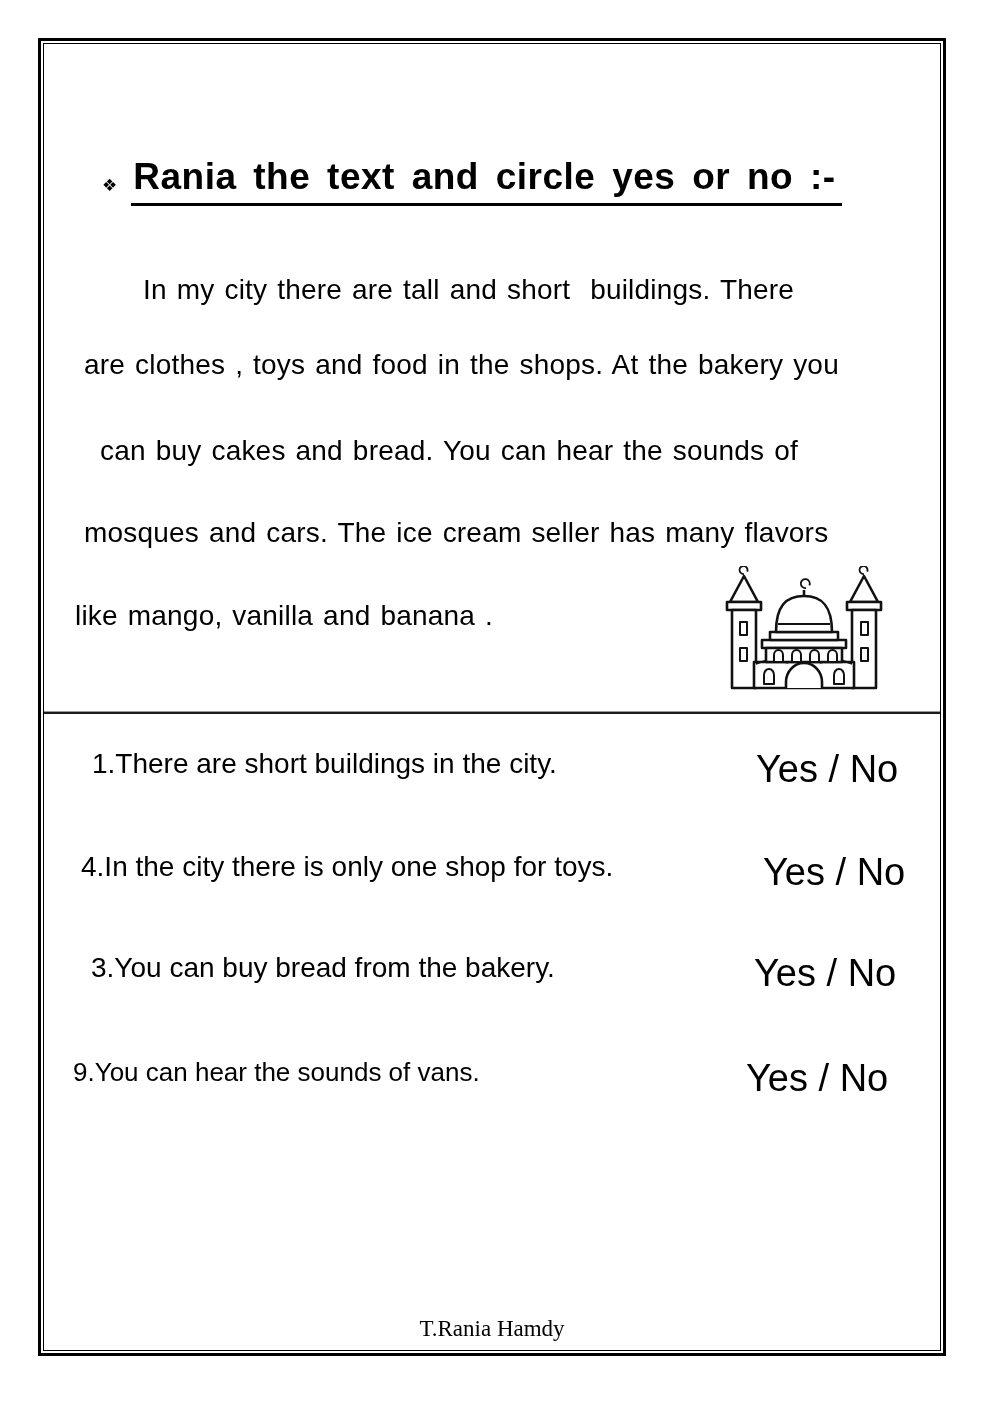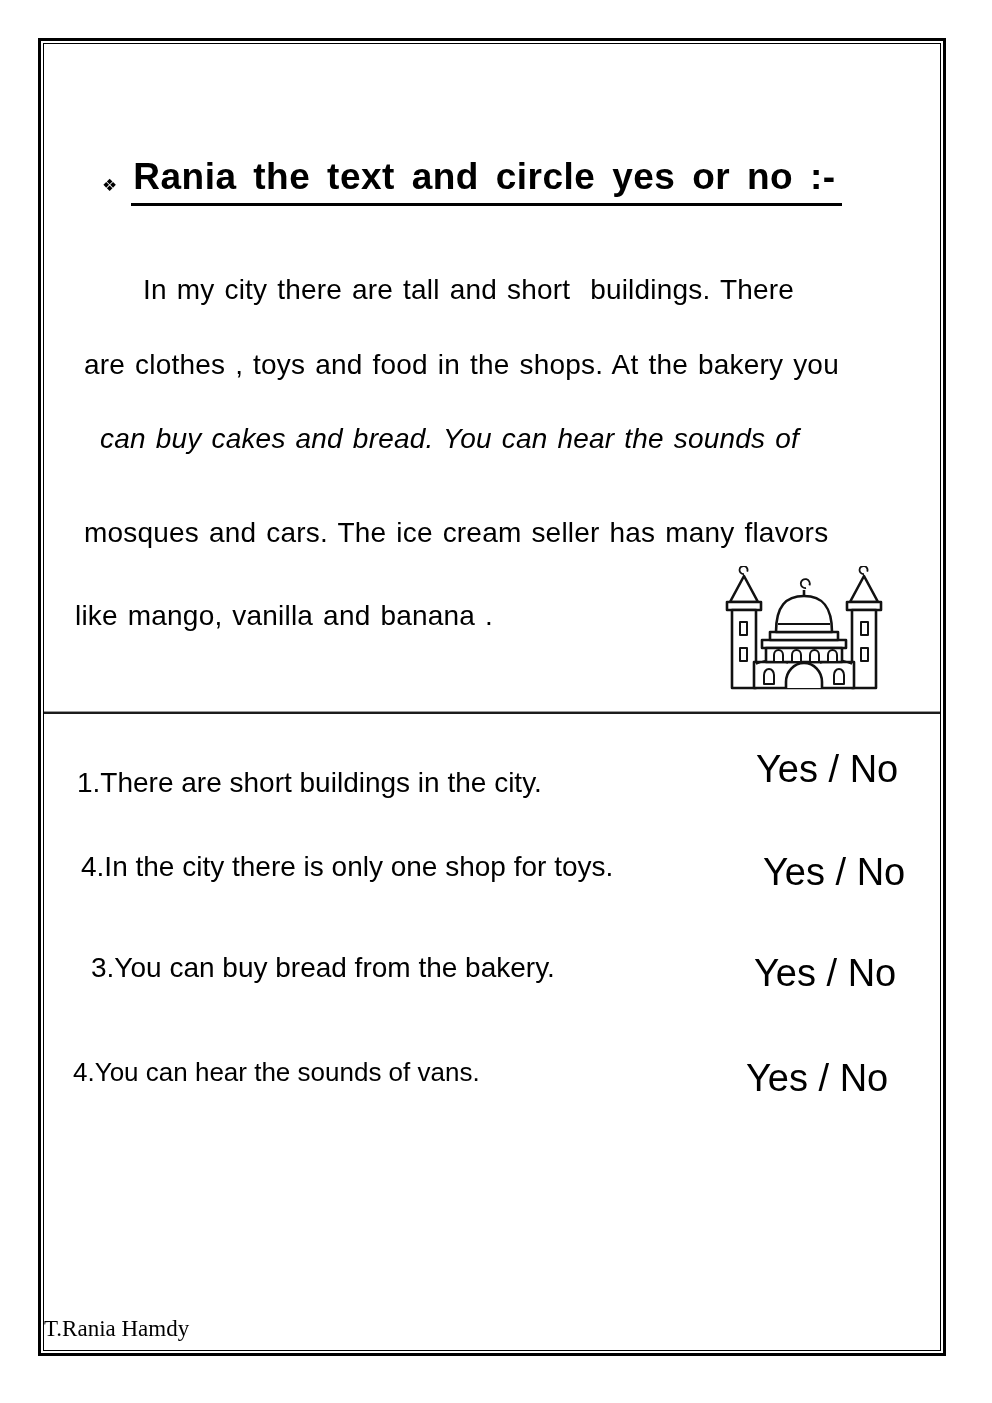--- a/index.html
+++ b/index.html
@@ -55,21 +55,21 @@
   }
   .passage-line {
     position: absolute;
     font-size: 28px;
     letter-spacing: 0.2px;
     word-spacing: 2px;
     white-space: pre;
   }
   .line-0 { left: 99px; top: 222px; margin-top: 8px; }
   .line-1 { left: 40px;  top: 305px; }
-  .line-2 { left: 56px;  top: 379px; font-style: italic; }
+  .line-2 { left: 56px;  top: 391px; }
   .line-3 { left: 40px;  top: 473px; }
   .line-4 { left: 31px;  top: 556px; }
   .mosque {
     position: absolute;
     left: 678px;
     top: 522px;
     width: 164px;
     height: 128px;
   }
   .section-divider {
@@ -83,38 +83,39 @@
   .question-row { position: absolute; width: 100%; height: 40px; }
   .q-0 { top: 704px; }
   .q-1 { top: 807px; }
   .q-2 { top: 908px; }
   .q-3 { top: 1013px; }
   .question-text {
     position: absolute;
     font-size: 28px;
     white-space: pre;
   }
-  .q-0 .question-text { left: 33px; margin-top: 19px; }
+  .q-0 .question-text { left: 48px; }
   .q-1 .question-text { left: 37px; }
   .q-2 .question-text { left: 47px; }
   .q-3 .question-text { left: 29px; font-size: 26px; }
   .yes-no {
     position: absolute;
     font-size: 38px;
     white-space: pre;
   }
   .q-0 .yes-no { left: 712px; }
   .q-1 .yes-no { left: 719px; }
   .q-2 .yes-no { left: 710px; }
   .q-3 .yes-no { left: 702px; }
   .footer-name {
     position: absolute;
     left: 0;
     top: 1272px;
     width: 100%;
+    text-align: center;
     font-family: "Liberation Serif", serif;
     font-size: 23px;
   }
 </style>
 </head>
 <body>
 
 <div class="page">
   <div class="page-inner">
 
@@ -174,20 +175,20 @@
     </div>
     <div class="question-row q-1">
       <span class="question-text">4.In the city there is only one shop for toys.</span>
       <span class="yes-no">Yes / No</span>
     </div>
     <div class="question-row q-2">
       <span class="question-text">3.You can buy bread from the bakery.</span>
       <span class="yes-no">Yes / No</span>
     </div>
     <div class="question-row q-3">
-      <span class="question-text">4.You can hear the sounds of vans.</span>
+      <span class="question-text">9.You can hear the sounds of vans.</span>
       <span class="yes-no">Yes / No</span>
     </div>
 
     <div class="footer-name">T.Rania Hamdy</div>
 
   </div>
 </div>
 
 </body></html>

